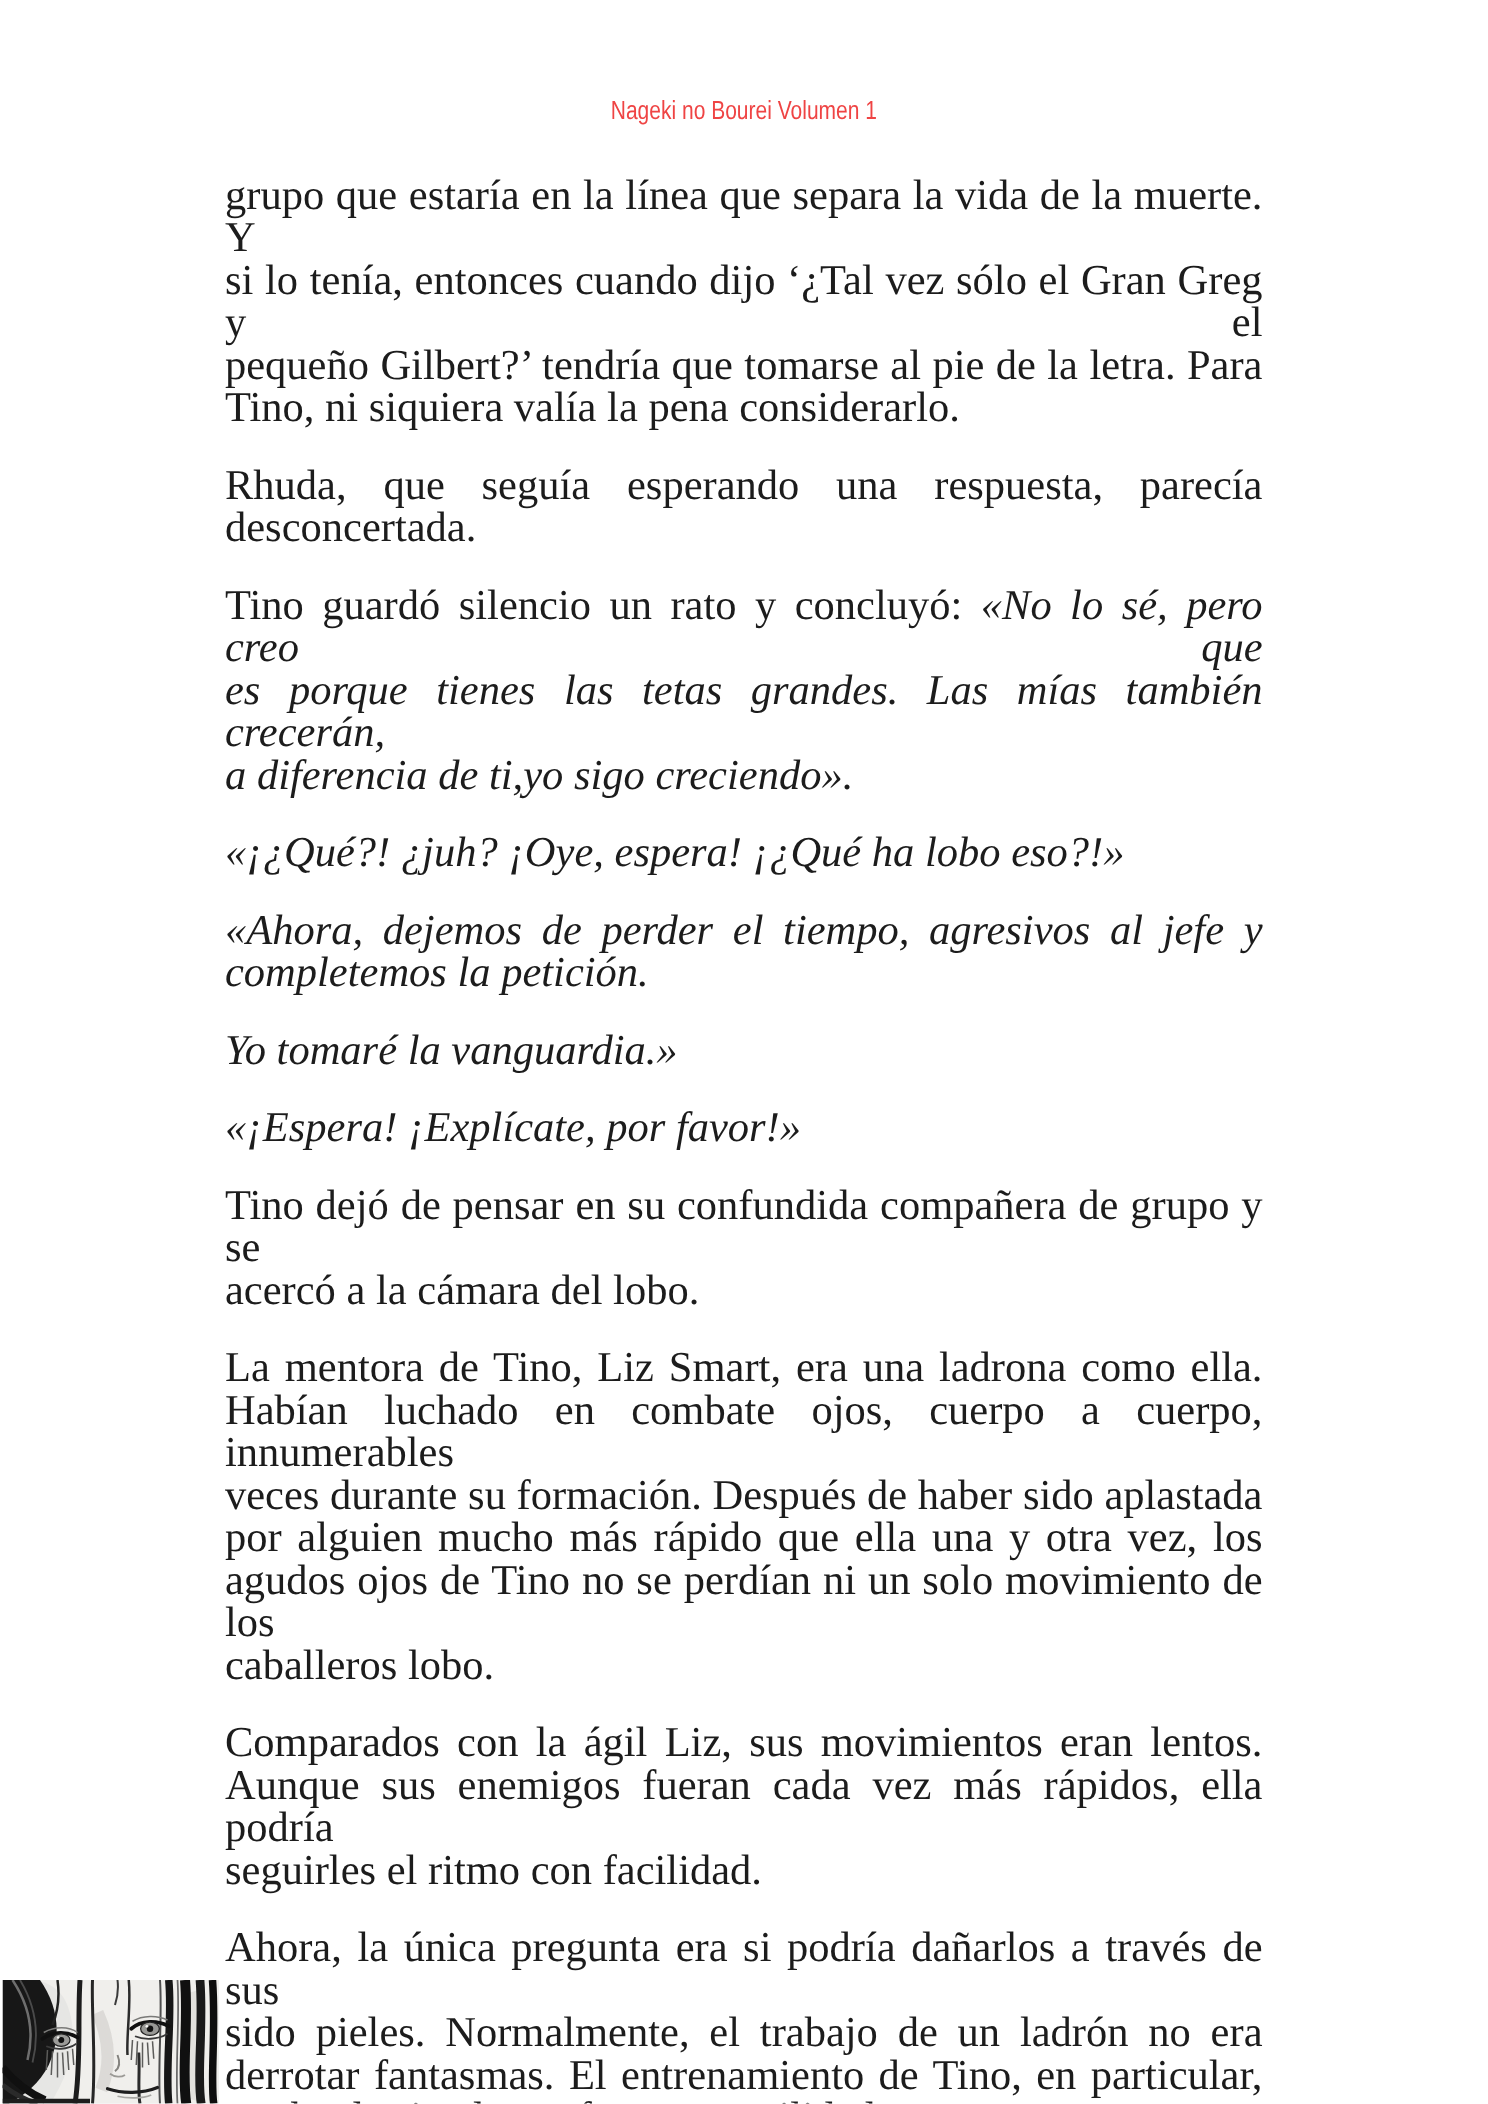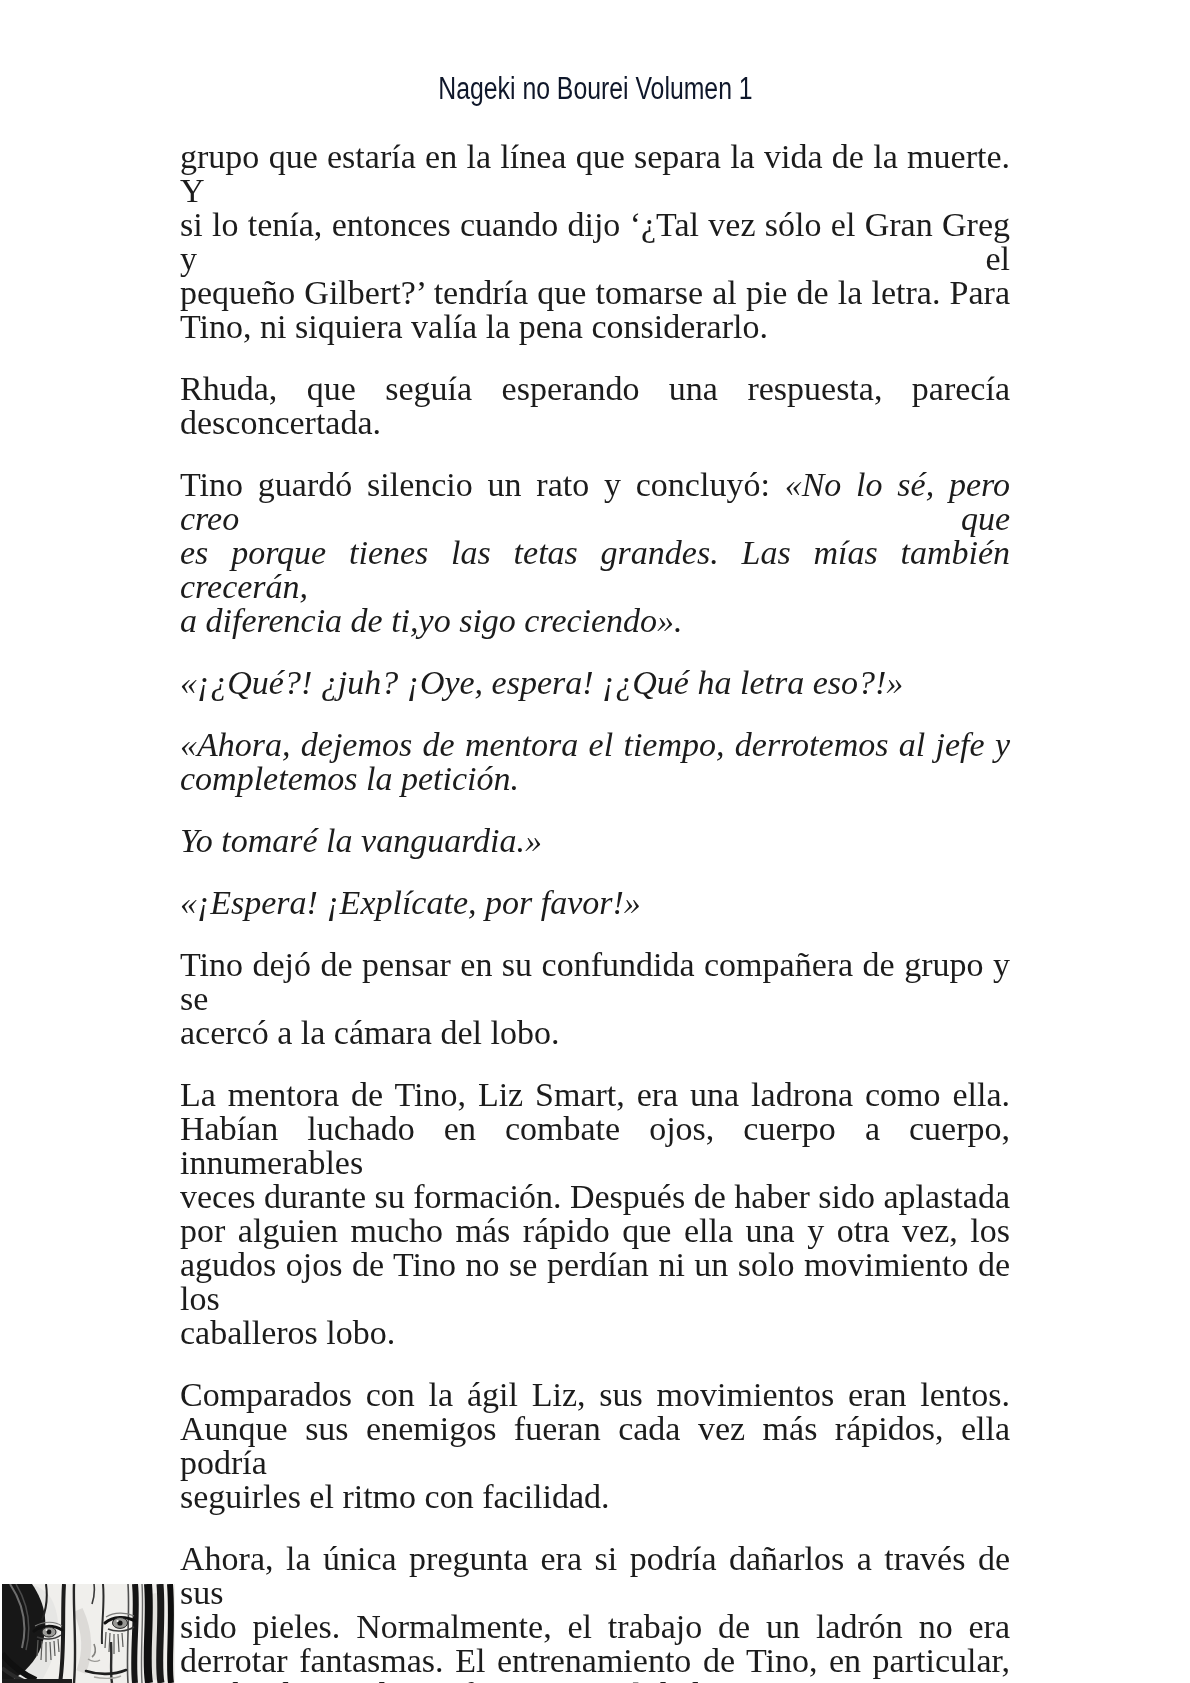--- a/index.html
+++ b/index.html
@@ -11,23 +11,23 @@
     overflow: hidden;
     color: #1f1f1f;
   }
   .header {
     position: absolute;
     top: 74px;
     left: 0;
     right: 0;
     text-align: center;
     font-family: "Liberation Sans", sans-serif;
-    font-size: 31px;
+    font-size: 21px;
     line-height: 30px;
-    color: #0f172a;
+    color: #ef4444;
   }
   .header .tline {
     display: inline-block;
     transform: scaleX(0.80);
     transform-origin: 50% 50%;
     white-space: nowrap;
   }
   .text-block {
     position: absolute;
     left: 180px;
@@ -73,24 +73,24 @@
       <div class="para">
         <div class="line"><span class="seg-rm">Rhuda, que seguía esperando una respuesta, parecía</span></div>
         <div class="line last"><span class="seg-rm">desconcertada.</span></div>
       </div>
       <div class="para">
         <div class="line"><span class="seg-rm">Tino guardó silencio un rato y concluyó: </span><span class="seg-it">«No lo sé, pero creo que</span></div>
         <div class="line"><span class="seg-it">es porque tienes las tetas grandes. Las mías también crecerán,</span></div>
         <div class="line last"><span class="seg-it">a diferencia de ti,yo sigo creciendo».</span></div>
       </div>
       <div class="para">
-        <div class="line last"><span class="seg-it">«¡¿Qué?! ¿juh? ¡Oye, espera! ¡¿Qué ha letra eso?!»</span></div>
+        <div class="line last"><span class="seg-it">«¡¿Qué?! ¿juh? ¡Oye, espera! ¡¿Qué ha lobo eso?!»</span></div>
       </div>
       <div class="para">
-        <div class="line"><span class="seg-it">«Ahora, dejemos de mentora el tiempo, derrotemos al jefe y</span></div>
+        <div class="line"><span class="seg-it">«Ahora, dejemos de perder el tiempo, agresivos al jefe y</span></div>
         <div class="line last"><span class="seg-it">completemos la petición.</span></div>
       </div>
       <div class="para">
         <div class="line last"><span class="seg-it">Yo tomaré la vanguardia.»</span></div>
       </div>
       <div class="para">
         <div class="line last"><span class="seg-it">«¡Espera! ¡Explícate, por favor!»</span></div>
       </div>
       <div class="para">
         <div class="line"><span class="seg-rm">Tino dejó de pensar en su confundida compañera de grupo y se</span></div>

